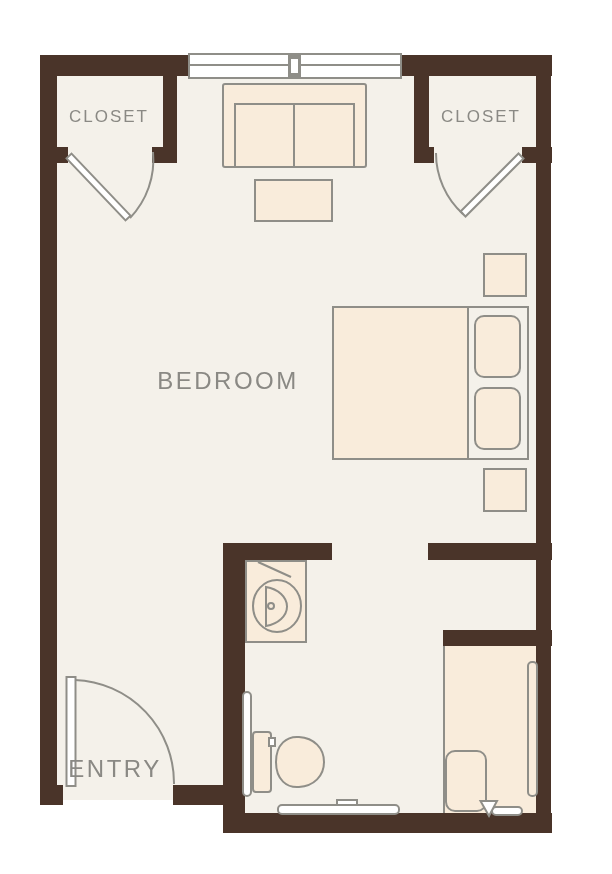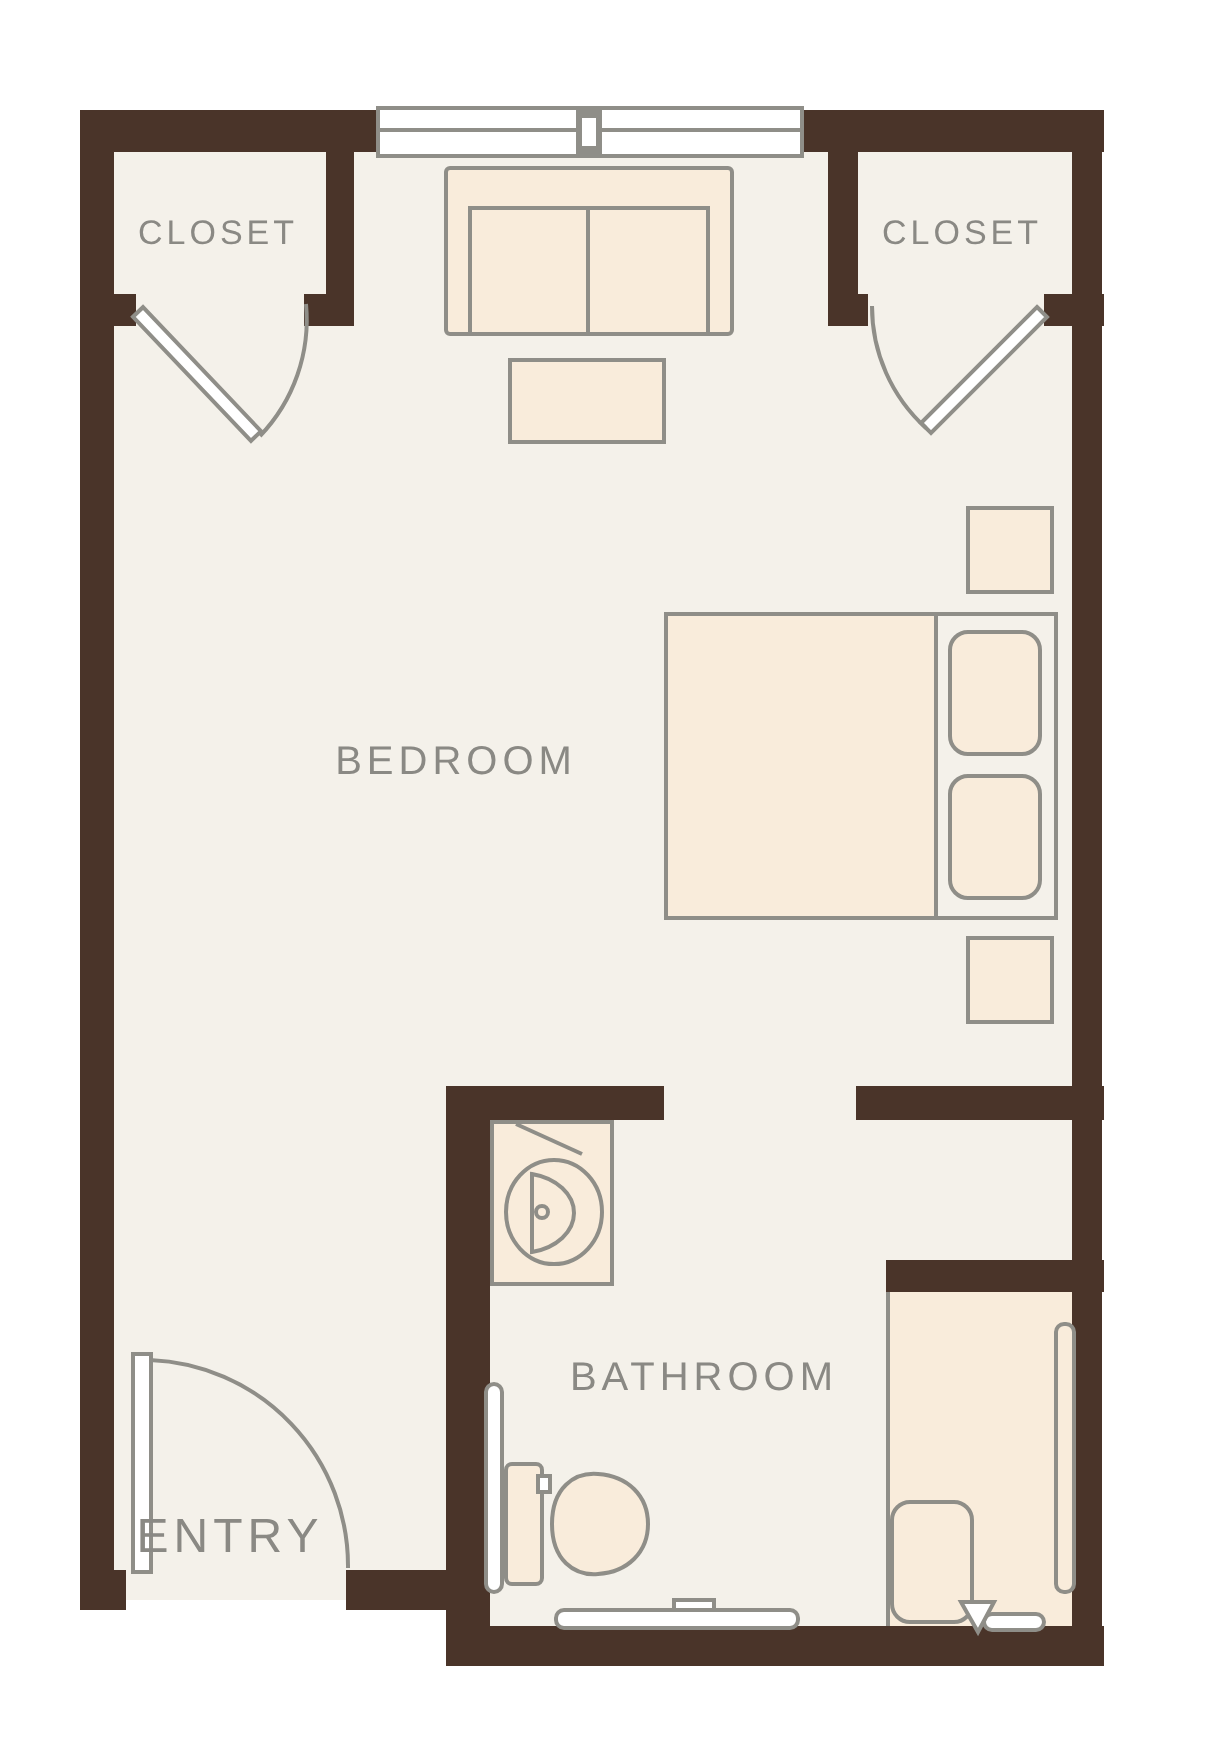--- a/index.html
+++ b/index.html
@@ -8,21 +8,21 @@
   }
   html,body{margin:0;padding:0;background:#fff;}
   .plan{position:relative;width:612px;height:874px;background:var(--background);
         font-family:"Liberation Sans", sans-serif;overflow:hidden;}
   .abs{position:absolute;box-sizing:border-box;}
   .wall{background:var(--wall);}
   .floor{background:var(--floor);}
   .fix{background:var(--fixture-fill);border:2px solid var(--outline);}
   .bare{background:var(--floor);border:2px solid var(--outline);}
   .whitefix{background:var(--window-fill);border:2px solid var(--outline);}
-  .label{color:var(--label-text);text-align:center;font-size:20px;letter-spacing:2.5px;
+  .label{color:var(--label-text);text-align:center;font-size:24px;letter-spacing:2.5px;
          line-height:20px;white-space:nowrap;}
   .label.small{font-size:17px;letter-spacing:2px;line-height:17px;}
   .label.mid{font-size:24px;line-height:18px;}
   svg.overlay{position:absolute;left:0;top:0;pointer-events:none;}
   .leaf{fill:#ffffff;stroke:var(--outline);stroke-width:2;}
   .arc{fill:none;stroke:var(--outline);stroke-width:2;}
   .fixline{fill:none;stroke:var(--outline);stroke-width:2;}
   .creamshape{fill:var(--fixture-fill);stroke:var(--outline);stroke-width:2;}
   .whiteshape{fill:#ffffff;stroke:var(--outline);stroke-width:2;}
 </style>
@@ -90,16 +90,15 @@
     <ellipse class="fixline" cx="277" cy="606" rx="24" ry="26"></ellipse>
     <path class="fixline" d="M 266 587 A 27 20 0 0 1 266 626 Z"></path>
     <circle class="fixline" cx="271" cy="606" r="3"></circle>
     <path class="creamshape" d="M 276 762 C 276 744 287 736 299 737 C 314 738 324 748 324 762 C 324 776 314 786 299 787 C 287 788 276 780 276 762 Z"></path>
     <polygon class="whiteshape" points="480.5,801 497,801 489,816"></polygon>
   </svg>
 
   <div class="abs label small" style="left:39px;top:108px;width:140px;">CLOSET</div>
   <div class="abs label small" style="left:411px;top:108px;width:140px;">CLOSET</div>
   <div class="abs label" style="left:148px;top:371px;width:160px;">BEDROOM</div>
-  <div class="abs label" style="left:267px;top:679px;width:170px;">BATHROOM</div>
   <div class="abs label mid" style="left:55px;top:760px;width:120px;">ENTRY</div>
 
 </div>
 
 </body></html>

